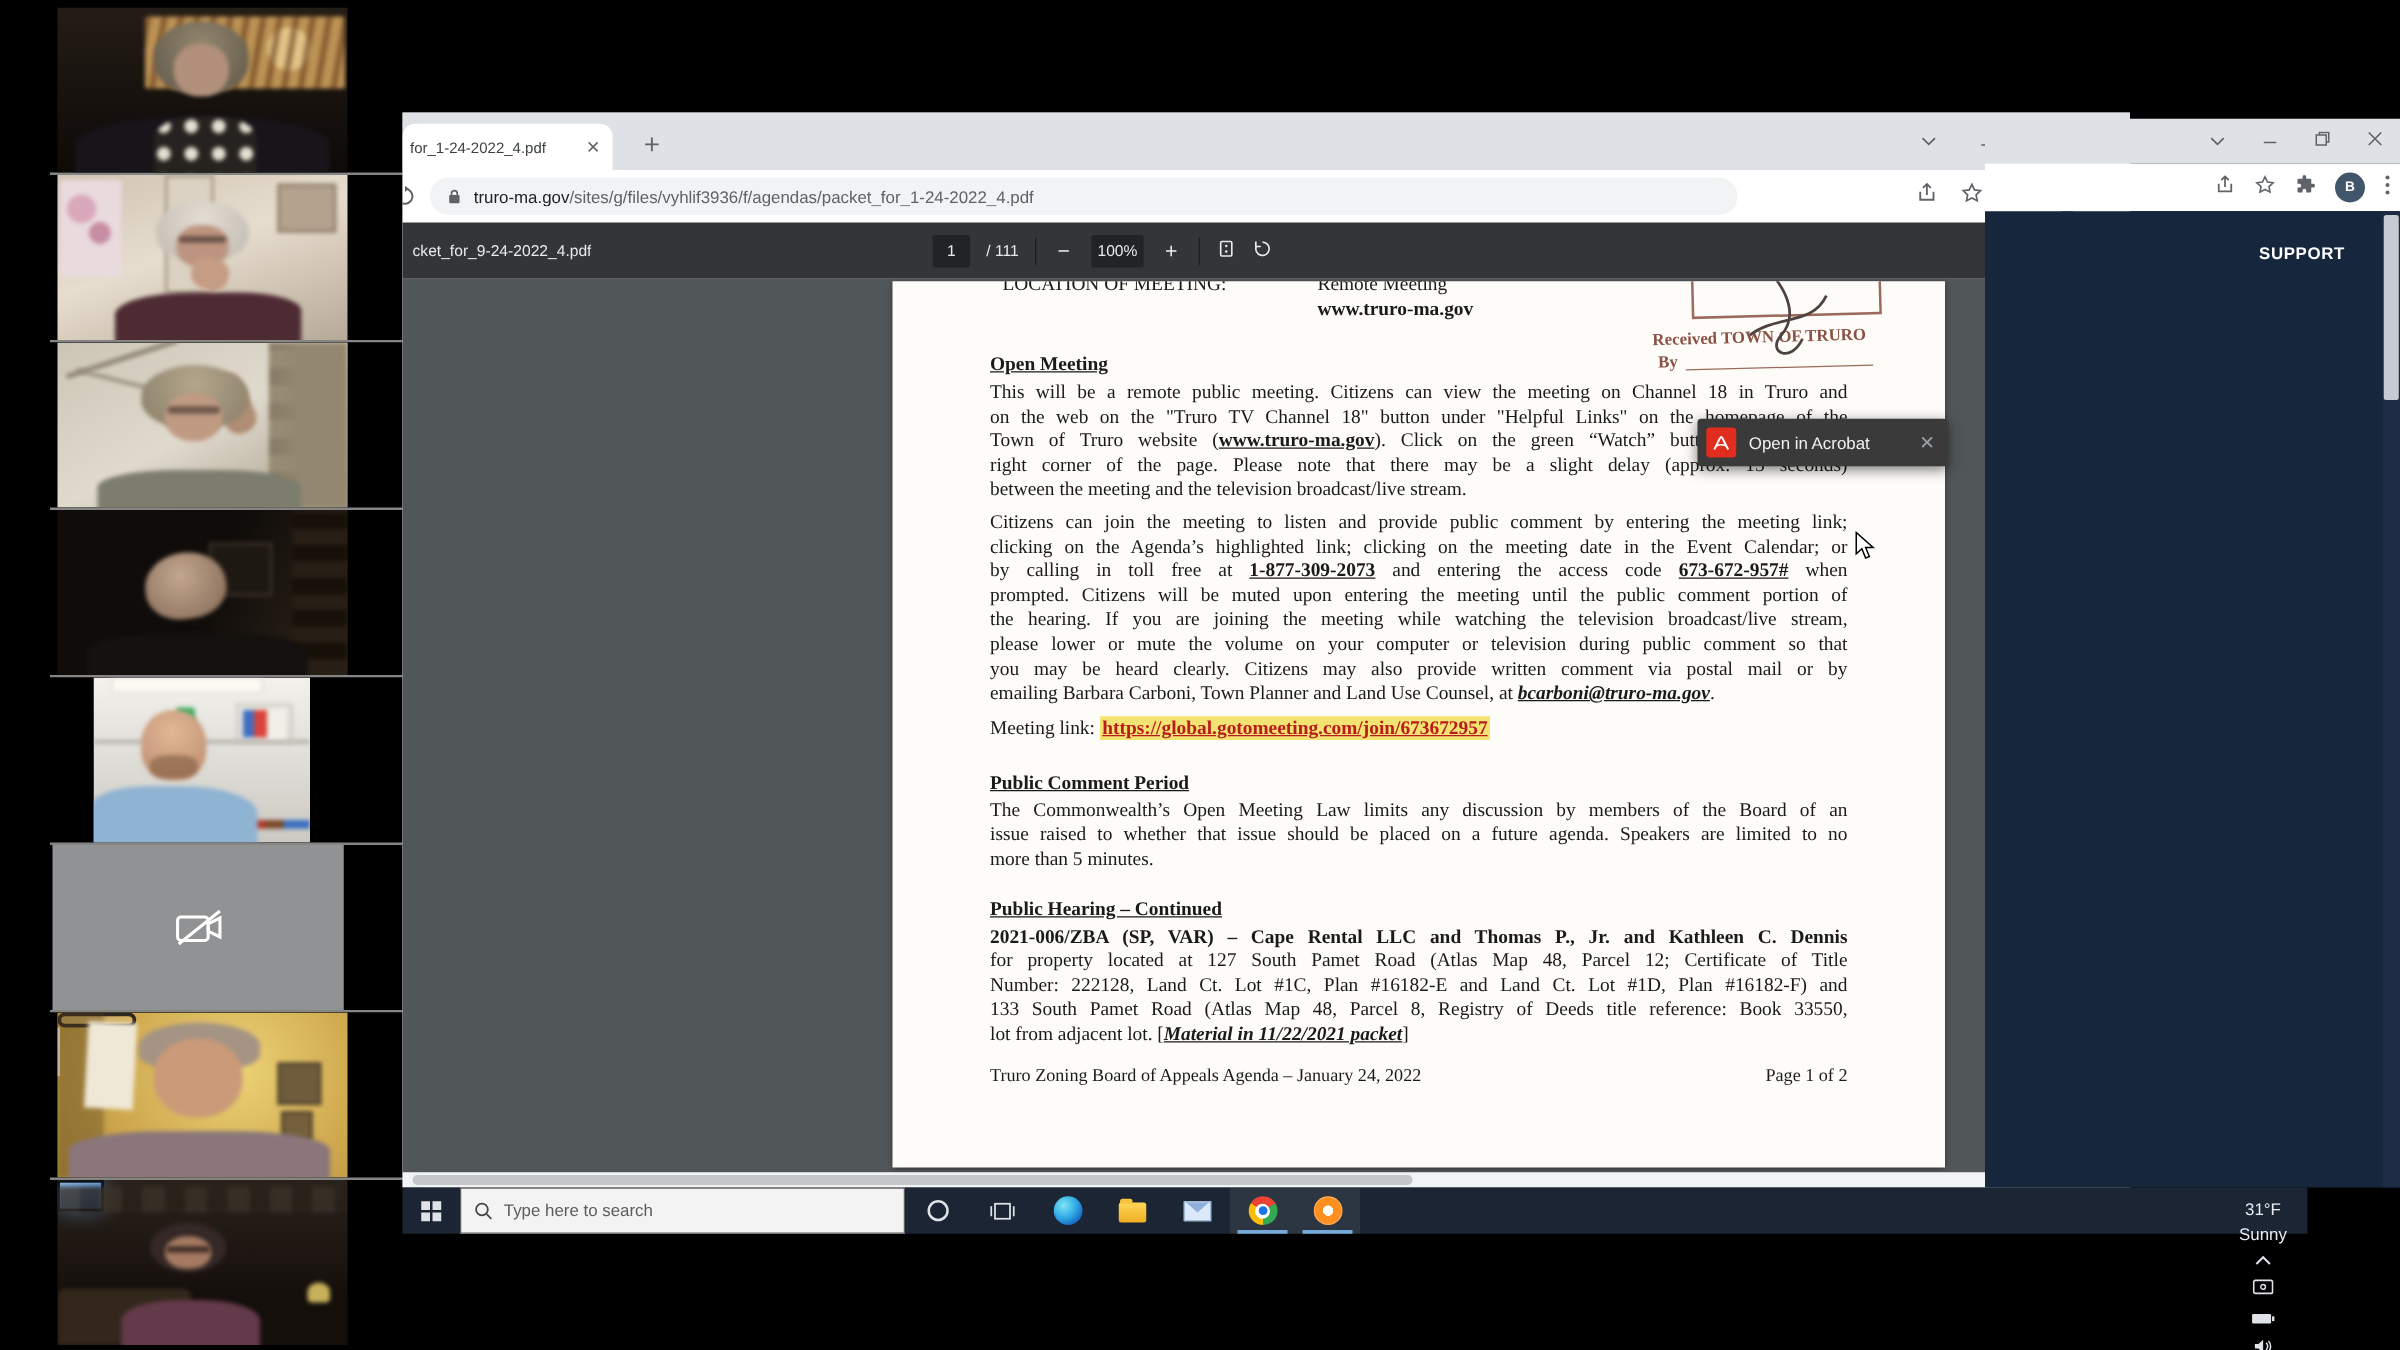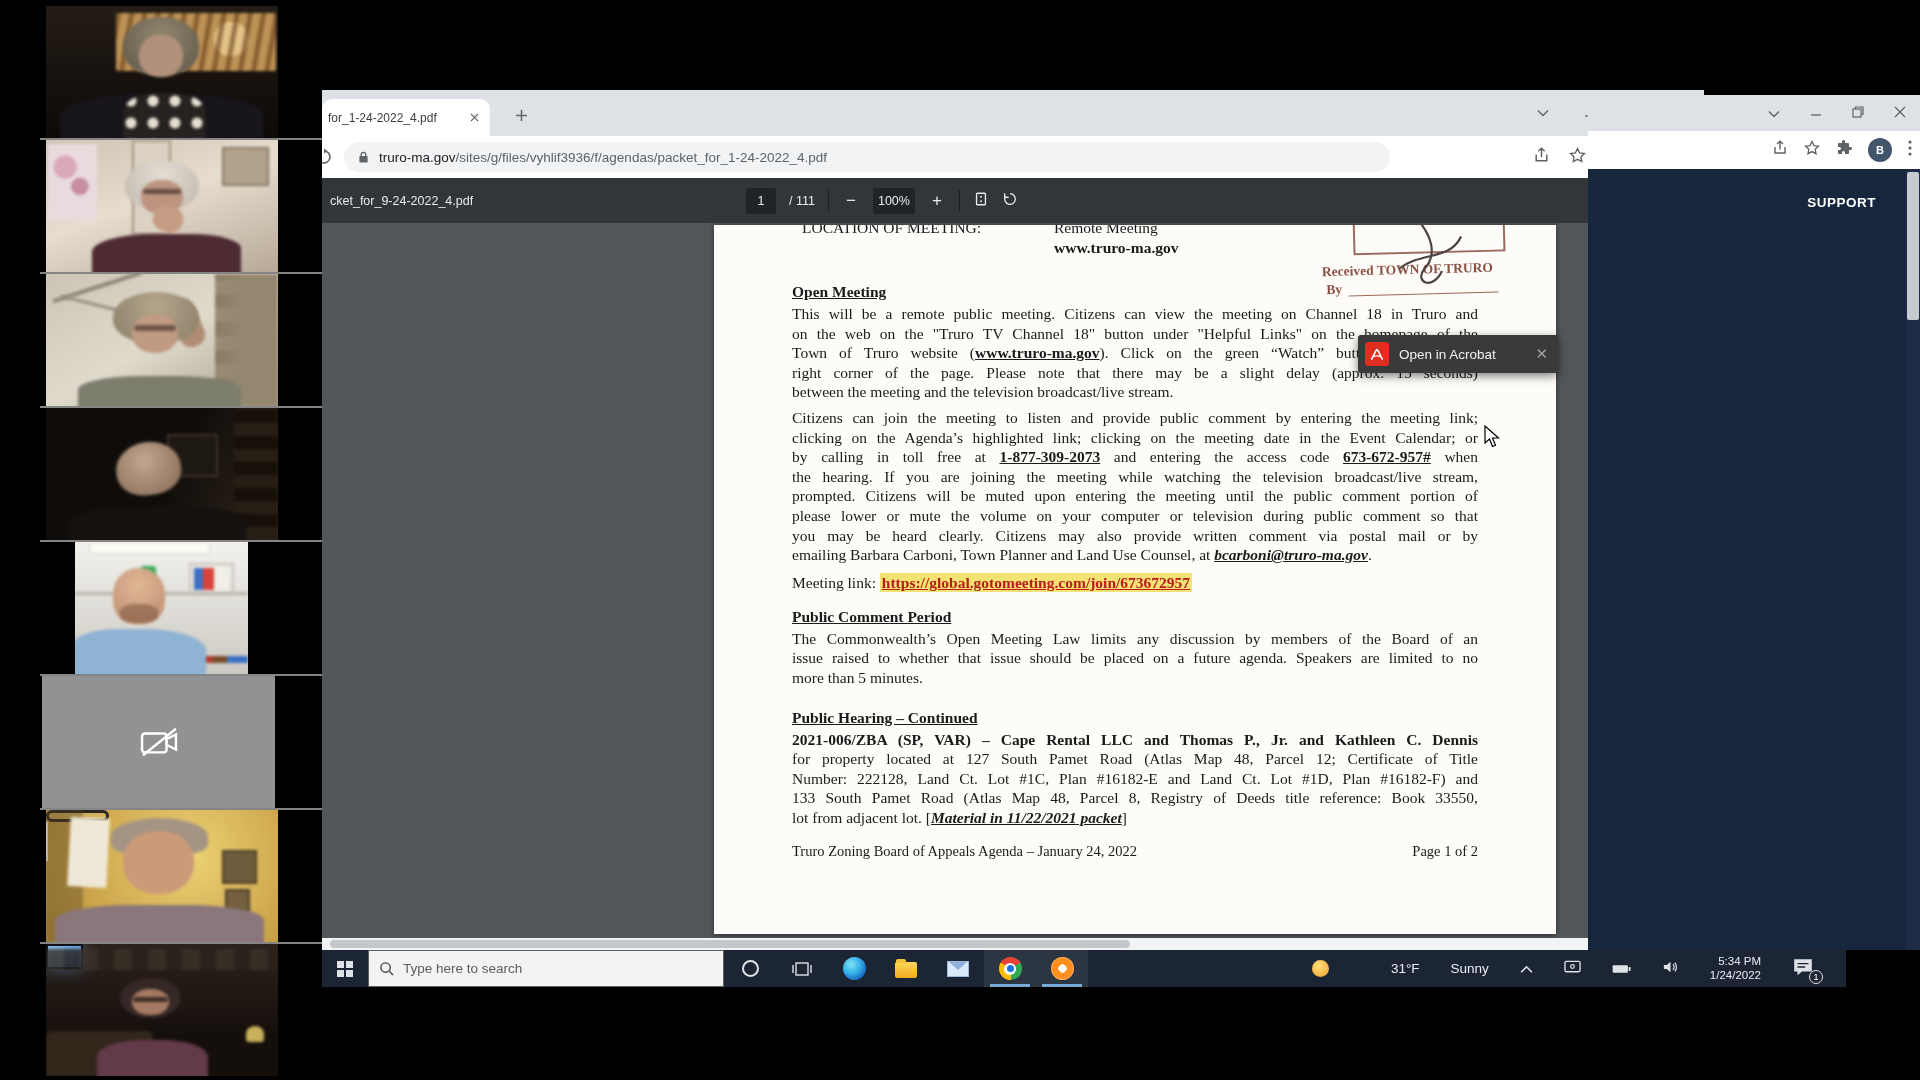--- a/index.html
+++ b/index.html
@@ -141,21 +141,21 @@
   .dhead { font-weight:bold; text-decoration:underline; margin-top:23px; line-height:20px; }
   .pline { line-height:19.6px; white-space:nowrap; text-align:justify; text-align-last:justify; }
   .pline.last { text-align-last:left; }
   .para { margin-top:2px; }
   .para2 { margin-top:6px; }
   .b { font-weight:bold; }
   .bu { font-weight:bold; text-decoration:underline; }
   .biu { font-weight:bold; font-style:italic; text-decoration:underline; }
   .hl { background:#f3e372; font-weight:bold; text-decoration:underline; color:#b91c1c; padding:1px 2px; }
   .mlink { margin-top:8px; line-height:20px; }
-  .head2 { margin-top:14px; }
+  .head2 { margin-top:24px; }
   .head3 { margin-top:20px; }
   .pfooter { display:flex; justify-content:space-between; margin-top:16px; font-size:14.5px; }
 
   
   .toast { position:absolute; left:1358px; top:335px; width:200px; height:38px; background:#3a3a3a; border-radius:3px;
            box-shadow:0 3px 10px rgba(0,0,0,.5); display:flex; align-items:center; padding:0 10px 0 7px; z-index:30; }
   .toast-icon { width:24px; height:24px; background:#e12d1f; border-radius:3px; display:flex; align-items:center; justify-content:center; }
   .toast-label { flex:1; color:#f1f1f1; font-size:13.5px; margin-left:10px; }
   .toast-close { color:#9aa0a6; font-size:15px; }
 
@@ -188,21 +188,21 @@
   .ico-edge { width:23px; height:23px; border-radius:50%; background:radial-gradient(circle at 35% 32%,#7ee4f2,#35b0e8 42%,#1565c0 78%,#0d47a1); }
   .ico-folder { position:relative; width:22px; height:16px; background:linear-gradient(180deg,#ffd659,#f0ad22); border-radius:2px; margin-top:3px; }
   .ico-folder::before { content:""; position:absolute; left:1px; top:-3px; width:10px; height:4px; background:#f7c53d; border-radius:2px 2px 0 0; }
   .ico-mail { position:relative; width:22px; height:16px; background:#dce9fa; border:1px solid #9db8d8; }
   .ico-mail::before { content:""; position:absolute; left:1px; top:0px; border-left:9.5px solid transparent; border-right:9.5px solid transparent; border-top:8px solid #8fb0d8; }
   .ico-chrome { position:relative; width:23px; height:23px; border-radius:50%;
                 background:conic-gradient(from -60deg,#ea4335 0 120deg,#34a853 120deg 240deg,#fbbc05 240deg 360deg); }
   .ico-chrome::before { content:""; position:absolute; left:5.5px; top:5.5px; width:12px; height:12px; background:#fff; border-radius:50%; }
   .ico-chrome::after { content:""; position:absolute; left:8px; top:8px; width:7px; height:7px; background:#1a73e8; border-radius:50%; }
   .ico-daisy { width:23px; height:23px; border-radius:50%; background:radial-gradient(circle,#fff 0 25%,#ff8f1f 26%); box-shadow:0 0 0 1px rgba(255,255,255,.25) inset; }
-  .tray { position:absolute; right:18px; top:0; height:37px; display:flex; align-items:center; gap:31px; padding-right:10px; color:#e8ecf2; }
+  .tray { position:absolute; right:0; top:0; height:37px; display:flex; align-items:center; gap:5px; padding-right:10px; color:#e8ecf2;flex-direction:column; }
   .sun { width:17px; height:17px; border-radius:50%; background:radial-gradient(circle at 40% 35%,#ffe27a,#f2a93b 80%); }
   .wtemp,.wcond { font-size:13.5px; }
   .clock { text-align:right; font-size:11.5px; line-height:13.5px; }
   .notif { position:relative; width:26px; height:24px; }
   .badge { position:absolute; right:-5px; bottom:-3px; width:14px; height:14px; border:1px solid #dfe3e8; border-radius:50%;
            background:#1b2533; color:#fff; font-size:9px; display:flex; align-items:center; justify-content:center; }
 
   
   .cursor { position:absolute; left:1484px; top:425px; z-index:60; }
 </style>
@@ -433,22 +433,22 @@
             <div class="pline"><span>This will be a remote public meeting.  Citizens can view the meeting on Channel 18 in Truro and</span></div>
             <div class="pline"><span>on the web on the "Truro TV Channel 18" button under "Helpful Links" on the homepage of the</span></div>
             <div class="pline"><span>Town of Truro website (</span><span class="bu">www.truro-ma.gov</span><span>).  Click on the green “Watch” button in the upper</span></div>
             <div class="pline"><span>right corner of the page.  Please note that there may be a slight delay (approx. 15 seconds)</span></div>
             <div class="pline last"><span>between the meeting and the television broadcast/live stream.</span></div>
           </div>
         <div class="para2">
             <div class="pline"><span>Citizens can join the meeting to listen and provide public comment by entering the meeting link;</span></div>
             <div class="pline"><span>clicking on the Agenda’s highlighted link; clicking on the meeting date in the Event Calendar; or</span></div>
             <div class="pline"><span>by calling in toll free at </span><span class="bu">1-877-309-2073</span><span> and entering the access code </span><span class="bu">673-672-957#</span><span> when</span></div>
+            <div class="pline"><span>prompted.  Citizens will be muted upon entering the meeting until the public comment portion of</span></div>
             <div class="pline"><span>the hearing.  If you are joining the meeting while watching the television broadcast/live stream,</span></div>
-            <div class="pline"><span>prompted.  Citizens will be muted upon entering the meeting until the public comment portion of</span></div>
             <div class="pline"><span>please lower or mute the volume on your computer or television during public comment so that</span></div>
             <div class="pline"><span>you may be heard clearly.  Citizens may also provide written comment via postal mail or by</span></div>
             <div class="pline last"><span>emailing Barbara Carboni, Town Planner and Land Use Counsel, at </span><span class="biu">bcarboni@truro-ma.gov</span><span>.</span></div>
           </div>
         <div class="mlink"><span>Meeting link:  </span><span class="hl">https://global.gotomeeting.com/join/673672957</span></div>
         <div class="dhead head2">Public Comment Period</div>
         <div class="para">
             <div class="pline"><span>The Commonwealth’s Open Meeting Law limits any discussion by members of the Board of an</span></div>
             <div class="pline"><span>issue raised to whether that issue should be placed on a future agenda.  Speakers are limited to no</span></div>
             <div class="pline last"><span>more than 5 minutes.</span></div>

